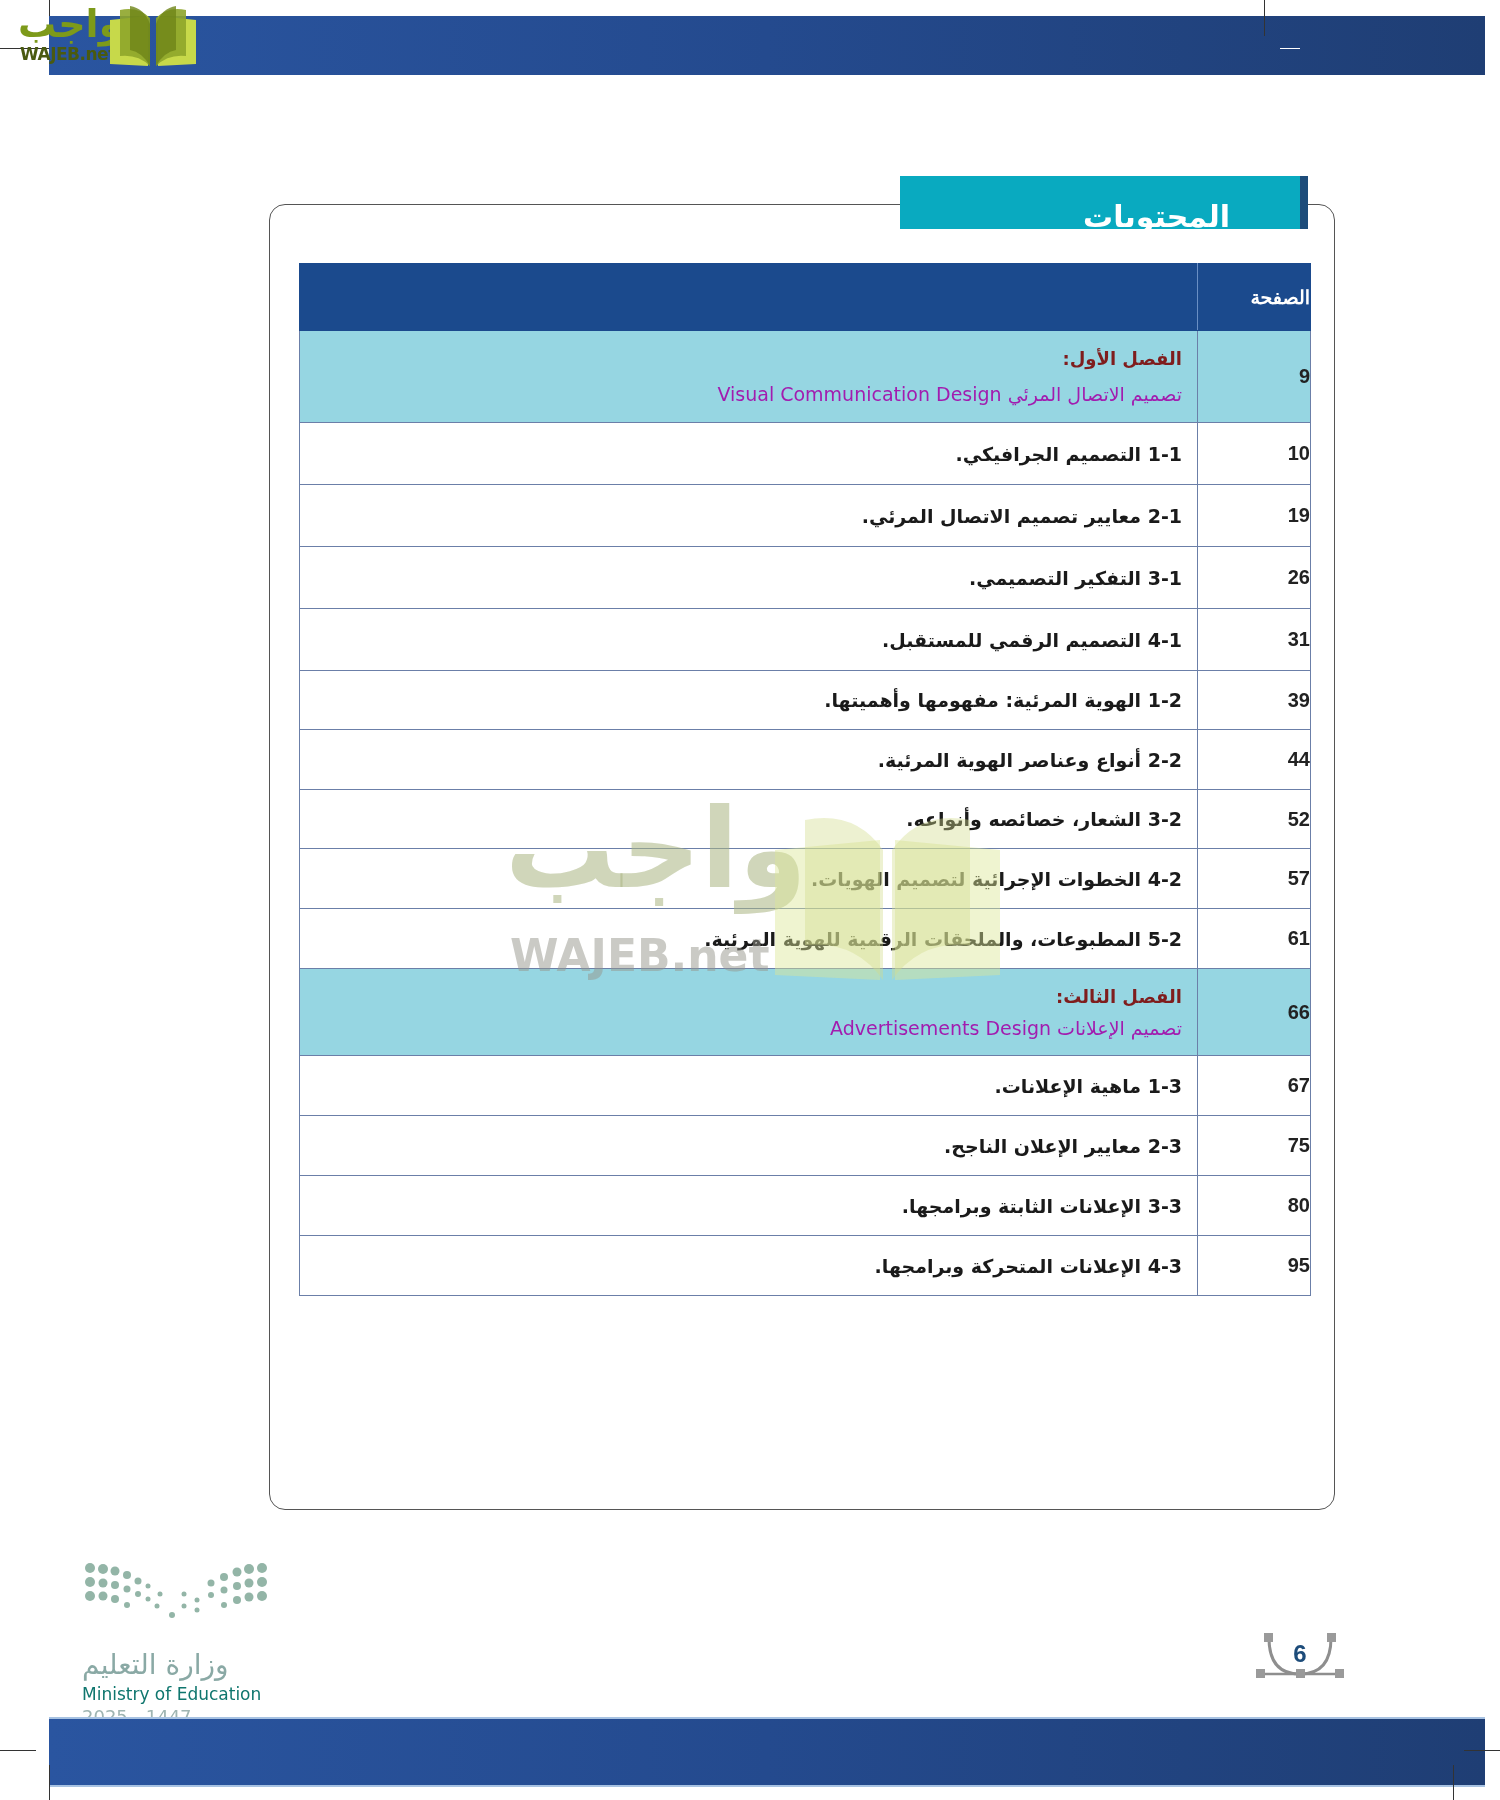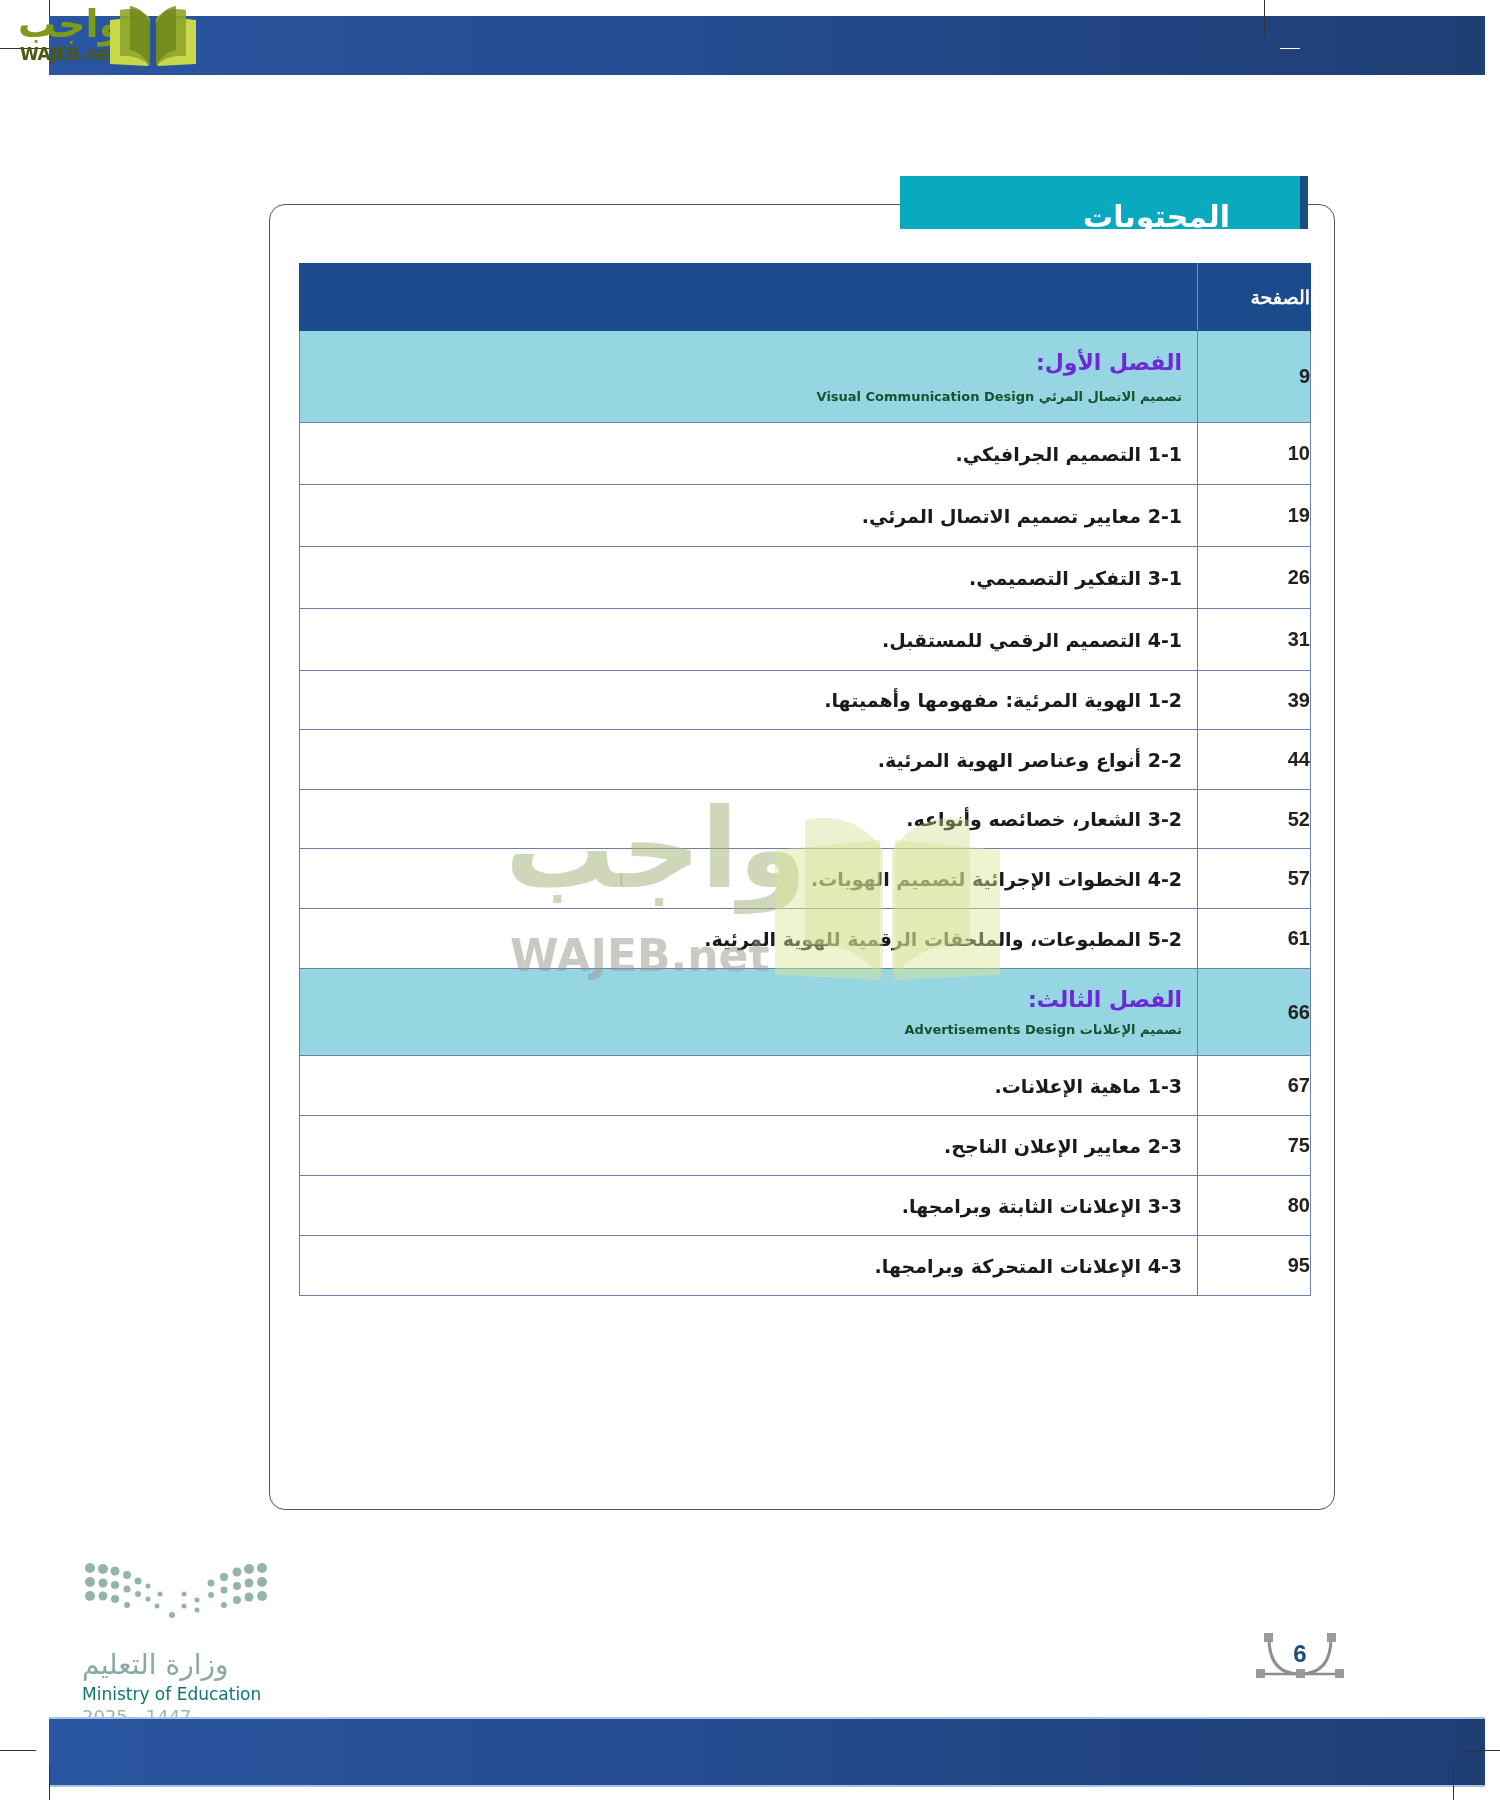--- a/index.html
+++ b/index.html
@@ -18,22 +18,22 @@
   .title-box { position:absolute; left:900px; top:176px; width:400px; height:53px; background:#09aac0;
                border-right:8px solid #1d4c7a; }
   .title-box span { position:absolute; right:70px; top:7px; color:#ffffff; font-size:30px; font-weight:bold; direction:rtl;margin-top:16px; }
   table.toc { position:absolute; left:299px; top:263px; width:1012px; border-collapse:collapse; direction:rtl; }
   table.toc td { border:1px solid #6b7fa8; padding:0; box-sizing:border-box; }
   td.page { width:113px; font-family:"Liberation Sans", sans-serif; font-weight:bold; font-size:20px; color:#222; }
   td.title { text-align:right; padding-right:15px !important; font-size:19px; font-weight:bold; color:#1a1a1a; }
   tr.head td { background:#1b4a8d; height:67px; border-color:#1b4a8d; }
   tr.head td.page { color:#ffffff; font-size:19px; border-left:1px solid #6a8fc4; }
   tr.chapter td { background:#96d6e2; }
-  .ch-label { display:block; font-size:22px; font-weight:bold; color:#6d28d9; margin-bottom:14px; }
-  .ch-name { display:block; font-size:13px; font-weight:bold; color:#14532d; }
+  .ch-label { display:block; font-size:18px; font-weight:bold; color:#7f1d1d; margin-bottom:14px; }
+  .ch-name { display:block; font-size:19px; font-weight:normal; color:#a21caf; }
   .watermark { position:absolute; left:505px; top:815px; width:500px; height:170px; pointer-events:none; }
   .wm-ar { position:absolute; left:0; top:-30px; font-size:110px; font-weight:bold; color:rgba(170,180,130,0.55); direction:rtl; }
   .wm-en { position:absolute; left:5px; top:115px; font-size:44px; font-weight:bold; color:rgba(150,150,140,0.5); }
   .moe { position:absolute; left:80px; top:1560px; width:200px; height:160px; }
   .moe-ar { position:absolute; left:2px; top:88px; font-size:28px; color:#8aa9a5; direction:rtl; }
   .moe-en { position:absolute; left:2px; top:124px; font-size:17px; color:#0f766e; }
   .moe-year { position:absolute; left:2px; top:146px; font-size:18px; color:#9fb5b2; }
   .page-num { position:absolute; left:1255px; top:1630px; width:90px; height:60px; }
   .page-num span { position:absolute; left:0; width:100%; top:10px; text-align:center; font-size:24px; font-weight:bold;
                    color:#1d4c7a; font-family:"Liberation Sans", sans-serif; }

